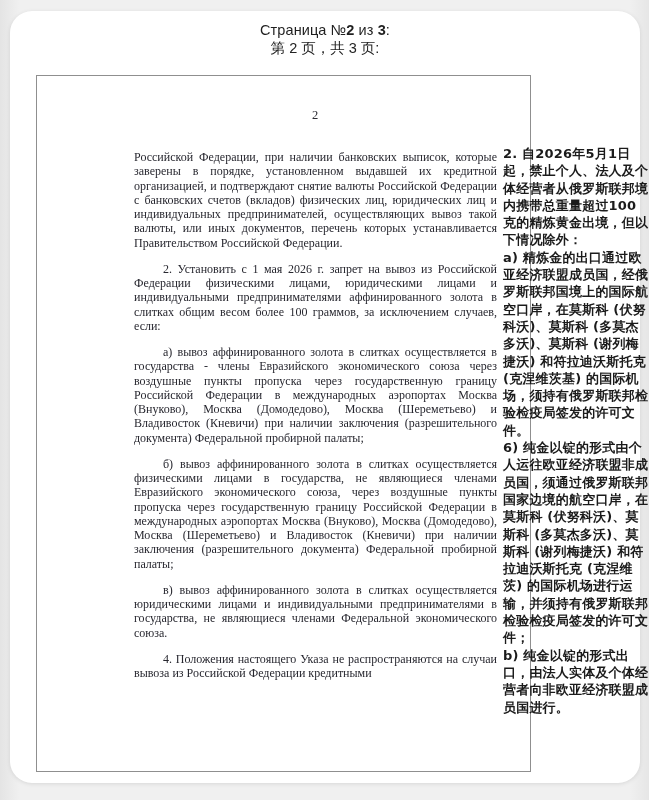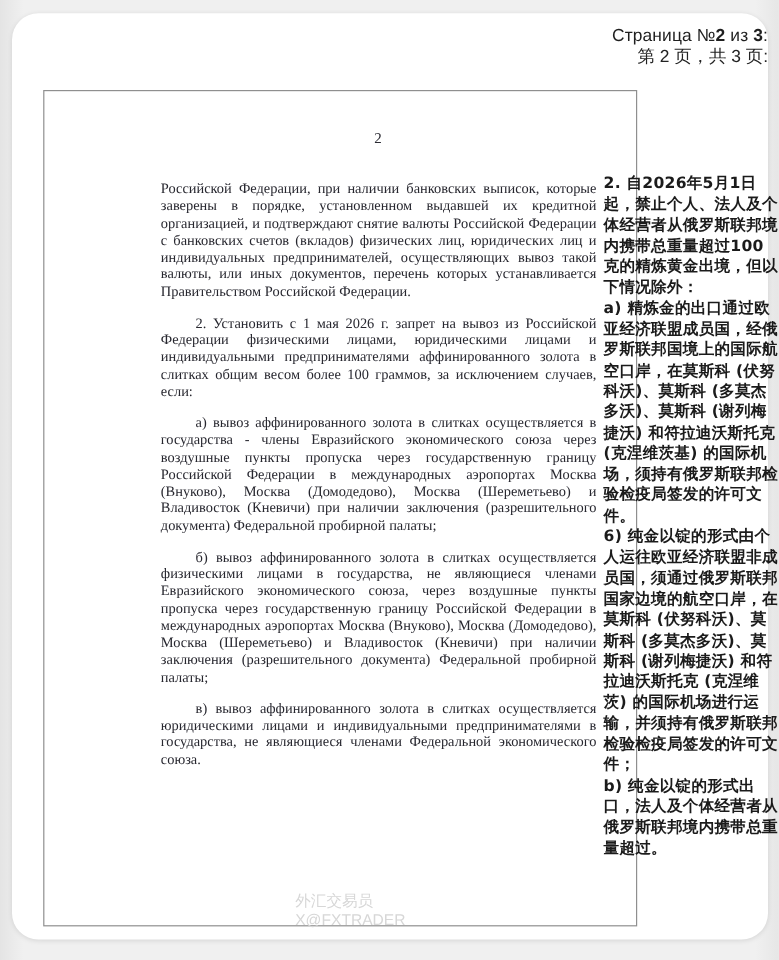--- a/index.html
+++ b/index.html
@@ -25,21 +25,21 @@
     height: 772px;
     background: #ffffff;
     border-radius: 22px;
     box-shadow: 0 1px 4px rgba(0,0,0,0.10);
   }
   .header {
     position: absolute;
     left: 0;
     top: 10px;
     width: 100%;
-    text-align: right;
+    text-align: center;
     color: #1f1f1f;
   }
   .header-line-ru {
     font-size: 14.5px;
     line-height: 18px;
     letter-spacing: 0.1px;
   }
   .header-line-ru b { font-weight: 700; }
   .header-line-zh {
     font-size: 14.5px;
@@ -122,29 +122,26 @@
 
     <div class="page">
       <div class="page-number">2</div>
 
       <div class="ru-text">
         <p>Российской Федерации, при наличии банковских выписок, которые заверены в порядке, установленном выдавшей их кредитной организацией, и подтверждают снятие валюты Российской Федерации с банковских счетов (вкладов) физических лиц, юридических лиц и индивидуальных предпринимателей, осуществляющих вывоз такой валюты, или иных документов, перечень которых устанавливается Правительством Российской Федерации.</p>
         <p class="indent">2. Установить с 1 мая 2026 г. запрет на вывоз из Российской Федерации физическими лицами, юридическими лицами и индивидуальными предпринимателями аффинированного золота в слитках общим весом более 100 граммов, за исключением случаев, если:</p>
         <p class="indent">а) вывоз аффинированного золота в слитках осуществляется в государства - члены Евразийского экономического союза через воздушные пункты пропуска через государственную границу Российской Федерации в международных аэропортах Москва (Внуково), Москва (Домодедово), Москва (Шереметьево) и Владивосток (Кневичи) при наличии заключения (разрешительного документа) Федеральной пробирной палаты;</p>
         <p class="indent">б) вывоз аффинированного золота в слитках осуществляется физическими лицами в государства, не являющиеся членами Евразийского экономического союза, через воздушные пункты пропуска через государственную границу Российской Федерации в международных аэропортах Москва (Внуково), Москва (Домодедово), Москва (Шереметьево) и Владивосток (Кневичи) при наличии заключения (разрешительного документа) Федеральной пробирной палаты;</p>
         <p class="indent">в) вывоз аффинированного золота в слитках осуществляется юридическими лицами и индивидуальными предпринимателями в государства, не являющиеся членами Федеральной экономического союза.</p>
+        <p class="indent">4. Положения настоящего Указа не распространяются на случаи вывоза из Российской Федерации кредитными</p>
       </div>
     </div>
 
     <div class="zh-overlay">
       <p>2. 自2026年5月1日起，禁止个人、法人及个体经营者从俄罗斯联邦境内携带总重量超过100克的精炼黄金出境，但以下情况除外：</p>
       <p>a) 精炼金的出口通过欧亚经济联盟成员国，经俄罗斯联邦国境上的国际航空口岸，在莫斯科 (伏努科沃)、莫斯科 (多莫杰多沃)、莫斯科 (谢列梅捷沃) 和符拉迪沃斯托克 (克涅维茨基) 的国际机场，须持有俄罗斯联邦检验检疫局签发的许可文件。</p>
       <p>6) 纯金以锭的形式由个人运往欧亚经济联盟非成员国，须通过俄罗斯联邦国家边境的航空口岸，在莫斯科 (伏努科沃)、莫斯科 (多莫杰多沃)、莫斯科 (谢列梅捷沃) 和符拉迪沃斯托克 (克涅维茨) 的国际机场进行运输，并须持有俄罗斯联邦检验检疫局签发的许可文件；</p>
-      <p>b) 纯金以锭的形式出口，法人及个体经营者从俄罗斯联邦境内携带总重量超过。</p>
+      <p>b) 纯金以锭的形式出口，由法人实体及个体经营者向非欧亚经济联盟成员国进行。</p>
     </div>
 
-    <div class="watermark">
-      <div>外汇交易员</div>
-      <div>X@FXTRADER</div>
-    </div>
 
   </div>
 </div>
 
 </body></html>

